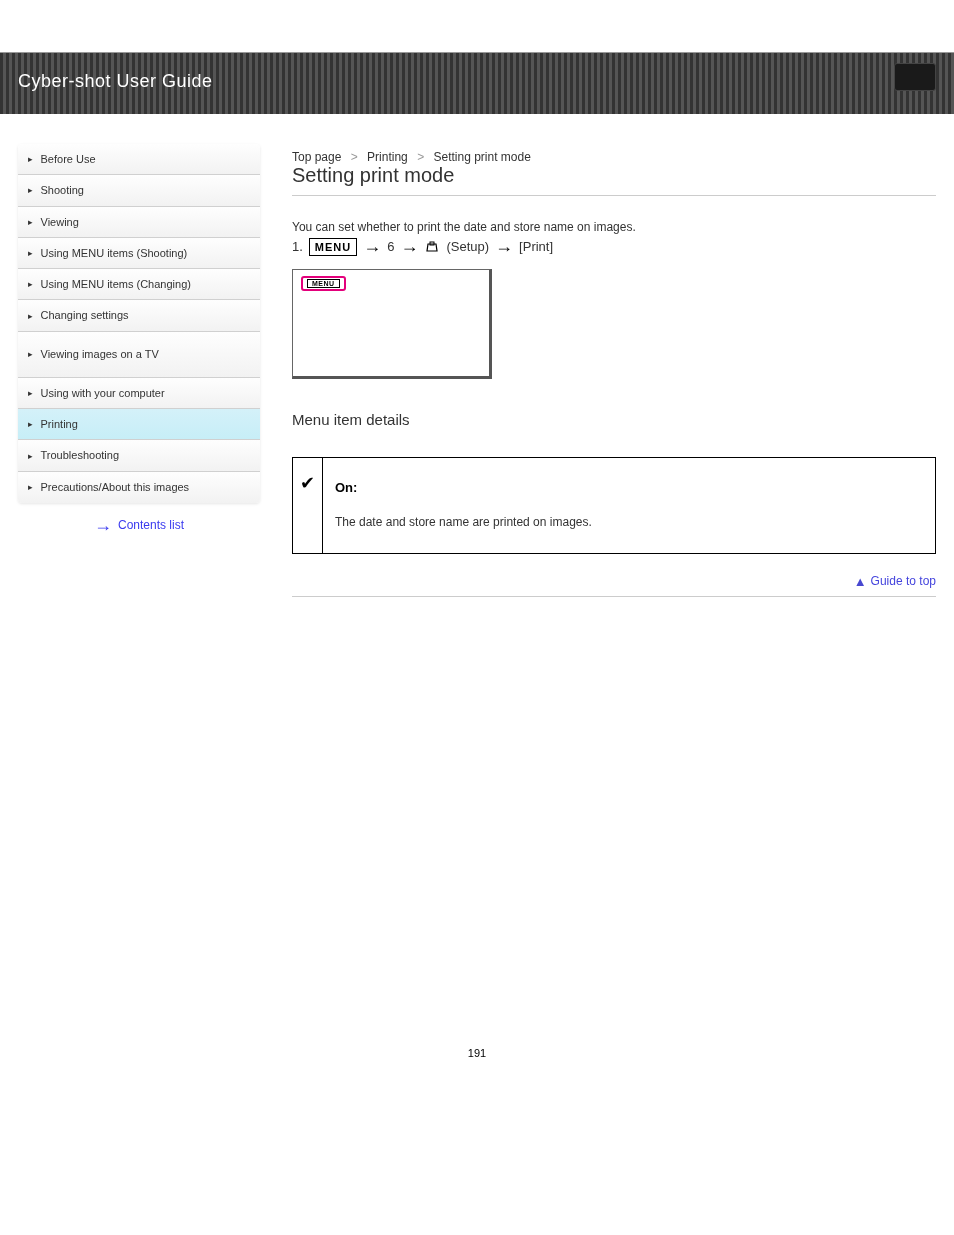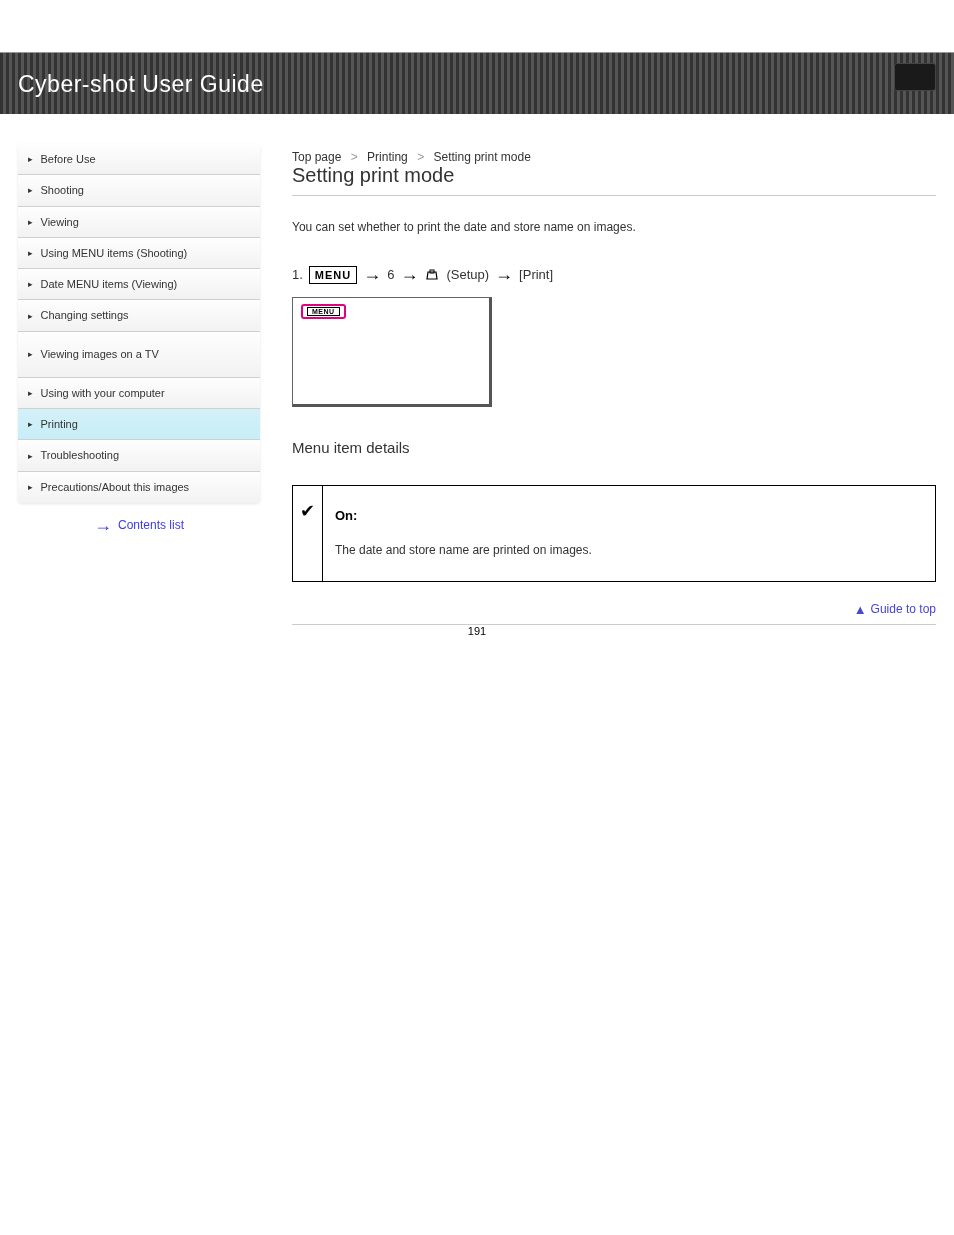--- a/index.html
+++ b/index.html
@@ -1,56 +1,56 @@
 <!DOCTYPE html>
 <html><head>
   <meta charset="utf-8">
   <style>
     * { margin: 0; padding: 0; box-sizing: border-box; }
     body { font-family: Arial, sans-serif; background: #fff; width: 954px; }
     .dark-header { height: 62px; background: repeating-linear-gradient(90deg, #333 0px, #333 3px, #555 3px, #555 6px); position: relative; margin-top: 52px; border-top: 1px solid #999; }
     .header-right-box { position: absolute; right: 18px; top: 10px; width: 42px; height: 28px; background: #1a1a1a; border: 1px solid #444; border-radius: 3px; }
-    .header-title { position: absolute; left: 18px; top: 18px; color: #fff; font-size: 23px; font-weight: 500; letter-spacing: 0.5px; }
+    .header-title { position: absolute; left: 18px; top: 18px; color: #fff; font-size: 18px; font-weight: 500; letter-spacing: 0.5px; }
     .content-wrap { display: flex; padding: 30px 18px 0 18px; gap: 32px; }
     .sidebar { width: 242px; flex-shrink: 0; }
     .side-list { border-radius: 4px; overflow: hidden; box-shadow: 0 1px 3px rgba(0,0,0,0.1); }
     .side-item { display: flex; align-items: center; padding: 8px 10px; border-bottom: 1px solid #d0d0d0; background: linear-gradient(#fefefe, #f2f2f2); font-size: 11px; color: #333; cursor: pointer; min-height: 31px; }
     .side-item.tall { min-height: 46px; }
     .side-item.active { background: linear-gradient(#d4f1f9, #c7eef7); }
     .side-item:last-child { border-bottom: none; }
     .arrow { margin-right: 8px; font-size: 9px; color: #333; }
     .side-item span:last-child { line-height: 1.3; text-align: right; }
     .back-to-top { display: flex; align-items: center; justify-content: center; gap: 6px; color: #3a3aef; font-size: 12px; padding: 12px 0; cursor: pointer; }
     .back-arrow { font-size: 18px; color: #3a3aef; }
     .main-content { flex: 1; }
     .section-header { font-size: 12px; color: #333; margin-bottom: 0; margin-top: 6px; }
     .section-header .divider { margin: 0 6px; color: #999; }
     .main-title { font-size: 20px; color: #333; margin-bottom: 8px; font-weight: 500; }
     .hr-line { border: none; border-top: 1px solid #ccc; margin-bottom: 22px; }
-    .desc { font-size: 12px; color: #333; margin-bottom: 28px; line-height: 1.5; }
+    .desc { font-size: 12px; color: #333; margin-bottom: 0; line-height: 1.5; }
     .path-row { display: flex; align-items: center; gap: 6px; margin-bottom: 12px; }
     .menu-badge { border: 1.5px solid #000; padding: 2px 5px; font-size: 11px; font-weight: bold; letter-spacing: 1px; }
     .arrow-big { font-size: 18px; color: #000; }
     .path-item { font-size: 13px; color: #333; }
     .setup-icon { position: relative; width: 16px; height: 16px; display: inline-block; vertical-align: middle; }
     .setup-icon svg { width: 16px; height: 16px; }
     .screen-illustration { width: 200px; height: 110px; border: 1px solid #666; border-right: 3px solid #555; border-bottom: 3px solid #555; background: #fff; position: relative; margin-bottom: 32px; }
     .menu-highlight { position: absolute; top: 6px; left: 8px; border: 2px solid #e3007b; border-radius: 3px; padding: 1px 4px; }
     .menu-inner { border: 1px solid #000; font-size: 7px; padding: 0px 4px; font-weight: bold; letter-spacing: 0.5px; }
     .subsection-title { font-size: 15px; color: #333; margin-bottom: 29px; }
     .option-table { width: 100%; border-collapse: collapse; border: 1.5px solid #000; margin-bottom: 18px; }
     .option-table td { border: 1.5px solid #000; padding: 22px 12px; vertical-align: top; }
     .option-table td.check-col { width: 30px; text-align: center; font-size: 18px; padding: 14px 4px; }
     .option-on { font-weight: bold; font-size: 13px; margin-bottom: 6px; }
     .option-desc { font-size: 12px; color: #333; line-height: 1.4; margin-top: 19px; }
     .back-top-link { text-align: right; margin-top: 10px; margin-bottom: 6px; }
     .back-top-link a { color: #4444dd; font-size: 12px; text-decoration: none; display: inline-flex; align-items: center; gap: 4px; }
     .tri-up { color: #4848d0; font-size: 13px; }
     .bottom-hr { border: none; border-top: 1px solid #ccc; margin-top: 0; }
-    .page-num { text-align: center; font-size: 11px; color: #000; padding-bottom: 20px; }
+    .page-num { text-align: center; font-size: 11px; color: #000; margin-top: 450px; padding-bottom: 20px; }
   </style>
 </head>
 <body>
 
 <div class="dark-header">
   <div class="header-title">Cyber-shot User Guide</div>
   <div class="header-right-box"></div>
 </div>
 
 <div class="content-wrap">
@@ -67,21 +67,21 @@
       <div class="side-item">
         <span class="arrow">▸</span>
         <span>Viewing</span>
       </div>
       <div class="side-item">
         <span class="arrow">▸</span>
         <span>Using MENU items (Shooting)</span>
       </div>
       <div class="side-item">
         <span class="arrow">▸</span>
-        <span>Date MENU items (Viewing)</span>
+        <span>Using MENU items (Changing)</span>
       </div>
       <div class="side-item">
         <span class="arrow">▸</span>
         <span>Changing settings</span>
       </div>
       <div class="side-item tall">
         <span class="arrow">▸</span>
         <span>Viewing images on a TV</span>
       </div>
       <div class="side-item">

